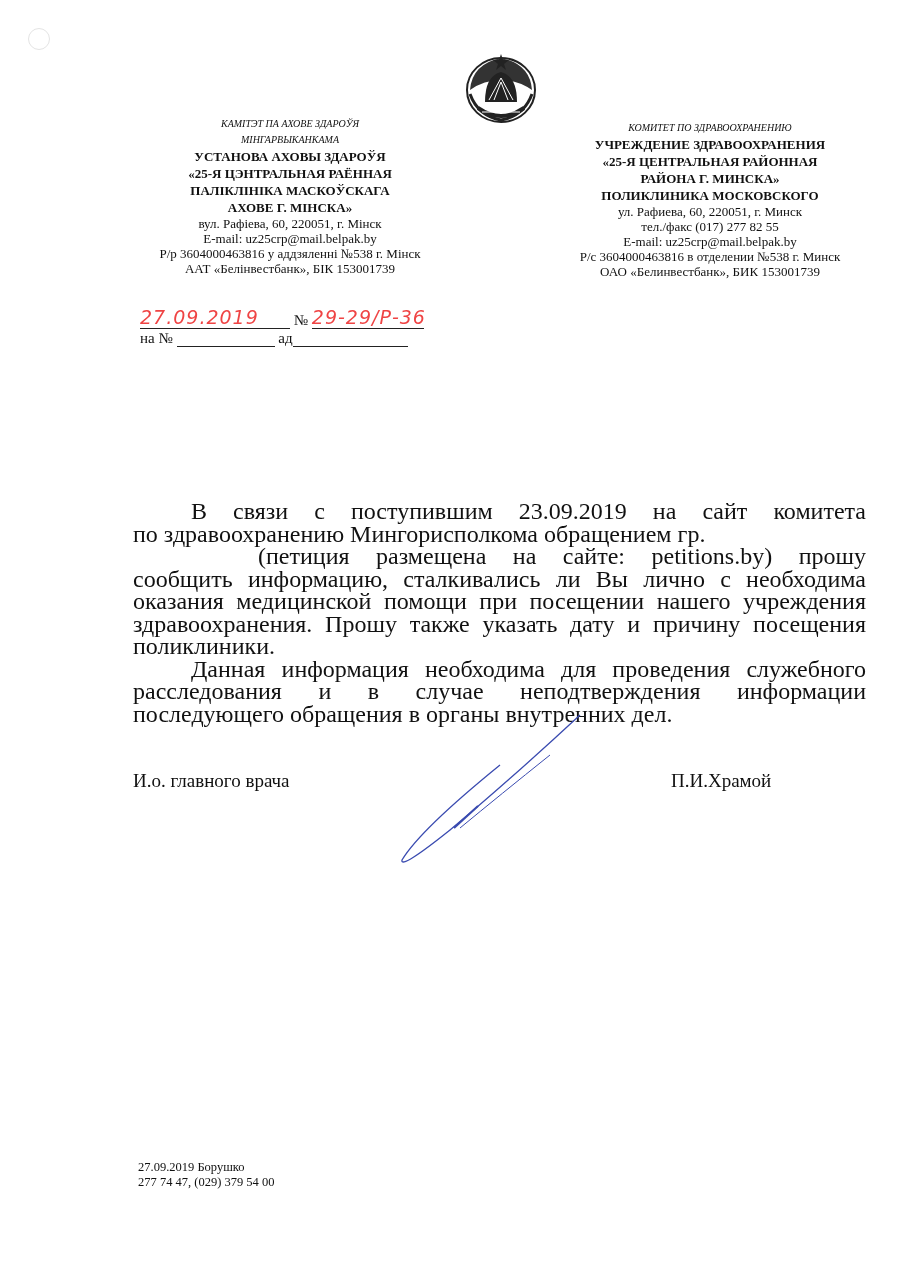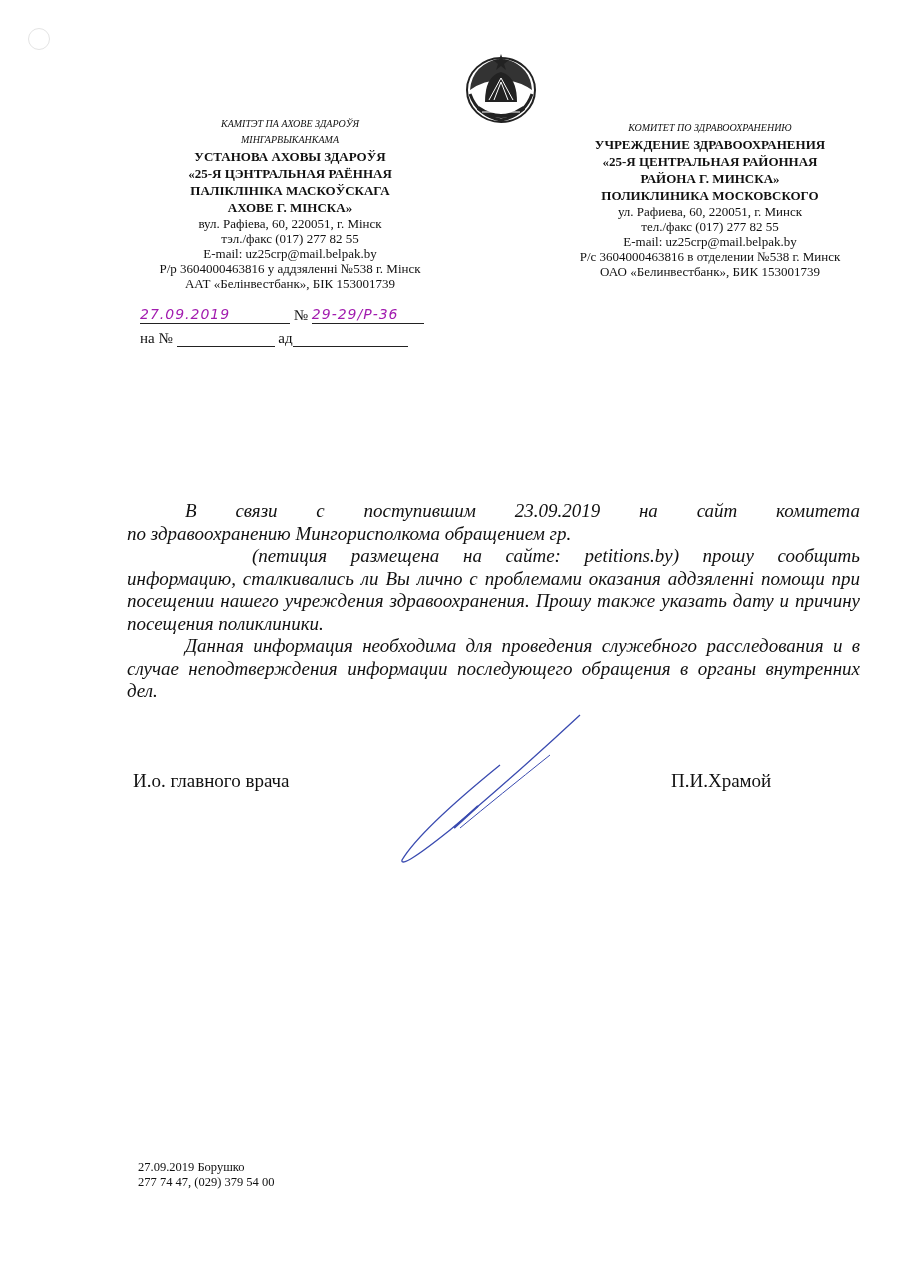--- a/index.html
+++ b/index.html
@@ -7,23 +7,23 @@
          font-family:"Liberation Serif", "DejaVu Serif", serif; color:#111; }
   .emblem { position:absolute; left:458px; top:50px; width:86px; height:76px; }
   .hdr { position:absolute; text-align:center; line-height:16px; font-size:13px; }
   .hdr.left { left:120px; width:340px; top:116px; }
   .hdr.right { left:540px; width:340px; top:120px; }
   .hdr .it { font-style:italic; font-size:10px; }
   .hdr .bd { font-weight:bold; font-size:13px; line-height:17px; }
   .hdr .sm { font-size:13px; line-height:15px; }
   .reg { position:absolute; left:140px; top:306px; font-size:15px; }
   .reg .row { position:relative; height:24px; white-space:nowrap; }
-  .hand { font-family:"DejaVu Sans", sans-serif; font-style:italic; color:#a21caf; font-size:14px; letter-spacing:1px; }
+  .hand { font-family:"DejaVu Sans", sans-serif; font-style:italic; color:#ef4444; font-size:19px; letter-spacing:1px; }
   .uline { display:inline-block; border-bottom:1px solid #222; vertical-align:bottom; }
-  .body { position:absolute; left:127px; width:733px; top:500px; font-size:19px; line-height:22.5px; text-align:justify;font-style:italic; }
+  .body { position:absolute; left:133px; width:733px; top:500px; font-size:24px; line-height:22.5px; text-align:justify; }
   .body p { margin:0; }
   .ind { text-indent:58px; }
   .sig-title { position:absolute; left:133px; top:770px; font-size:19px; }
   .sig-name { position:absolute; left:671px; top:770px; font-size:19px; }
   .signature { position:absolute; left:390px; top:710px; width:200px; height:160px; }
   .footer { position:absolute; left:138px; top:1160px; font-size:12.5px; line-height:15px; }
   .stray { position:absolute; left:28px; top:28px; width:20px; height:20px; border:1px solid #e4e4e4; border-radius:50%; }
 </style>
 </head>
 <body>
@@ -43,21 +43,20 @@
 </svg>
 
 <div class="hdr left">
   <div class="it">КАМІТЭТ ПА АХОВЕ ЗДАРОЎЯ</div>
   <div class="it">МІНГАРВЫКАНКАМА</div>
   <div class="bd">УСТАНОВА АХОВЫ ЗДАРОЎЯ</div>
   <div class="bd">«25-Я ЦЭНТРАЛЬНАЯ РАЁННАЯ</div>
   <div class="bd">ПАЛІКЛІНІКА МАСКОЎСКАГА</div>
   <div class="bd">АХОВЕ Г. МІНСКА»</div>
   <div class="sm">вул. Рафіева, 60, 220051, г. Мінск</div>
-  <div class="sm">тэл./факс (017) 277 82 55</div>
   <div class="sm">E-mail: uz25crp@mail.belpak.by</div>
   <div class="sm">Р/р 3604000463816 у аддзяленні №538 г. Мінск</div>
   <div class="sm">ААТ «Белінвестбанк», БІК 153001739</div>
 </div>
 
 <div class="hdr right">
   <div class="it">КОМИТЕТ ПО ЗДРАВООХРАНЕНИЮ</div>
   <div class="bd">УЧРЕЖДЕНИЕ ЗДРАВООХРАНЕНИЯ</div>
   <div class="bd">«25-Я ЦЕНТРАЛЬНАЯ РАЙОННАЯ</div>
   <div class="bd">РАЙОНА Г. МИНСКА»</div>
@@ -78,21 +77,21 @@
   <div class="row">
     <span>на №</span>
     <span class="uline" style="width:98px;height:16px;"></span>
     <span>ад</span><span class="uline" style="width:115px;height:16px;"></span>
   </div>
 </div>
 
 <div class="body">
   <p class="ind" style="text-align-last:justify;">В связи с поступившим 23.09.2019 на сайт комитета</p>
   <p>по здравоохранению Мингорисполкома обращением гр.</p>
-  <p style="text-indent:125px;">(петиция размещена на сайте: petitions.by) прошу сообщить информацию, сталкивались ли Вы лично с проблемами оказания аддзяленні помощи при посещении нашего учреждения здравоохранения. Прошу также указать дату и причину посещения поликлиники.</p>
+  <p style="text-indent:125px;">(петиция размещена на сайте: petitions.by) прошу сообщить информацию, сталкивались ли Вы лично с необходима оказания медицинской помощи при посещении нашего учреждения здравоохранения. Прошу также указать дату и причину посещения поликлиники.</p>
   <p class="ind">Данная информация необходима для проведения служебного расследования и в случае неподтверждения информации последующего обращения в органы внутренних дел.</p>
 </div>
 
 <div class="sig-title">И.о. главного врача</div>
 <svg class="signature" viewBox="0 0 200 160">
   <path d="M190 5 Q120 70 60 120 Q10 160 12 150 Q30 120 110 55" fill="none" stroke="#3a4bb0" stroke-width="1.3"></path>
   <path d="M160 45 Q110 85 70 118" fill="none" stroke="#3a4bb0" stroke-width="1"></path>
   <path d="M88 96 L64 118" fill="none" stroke="#3a4bb0" stroke-width="2"></path>
 </svg>
 <div class="sig-name">П.И.Храмой</div>

